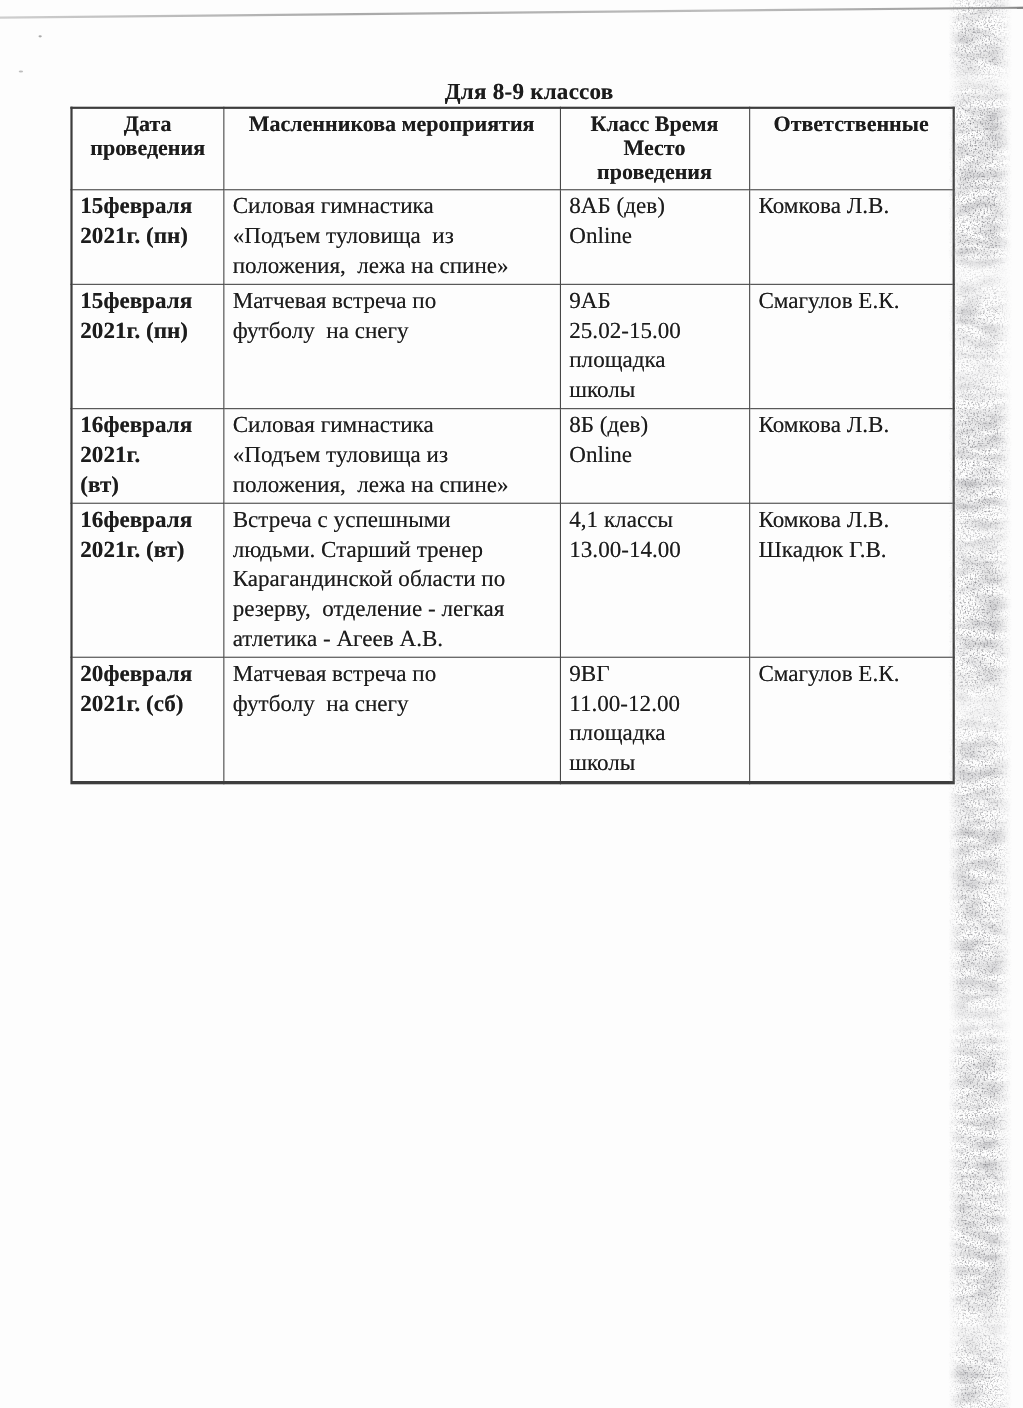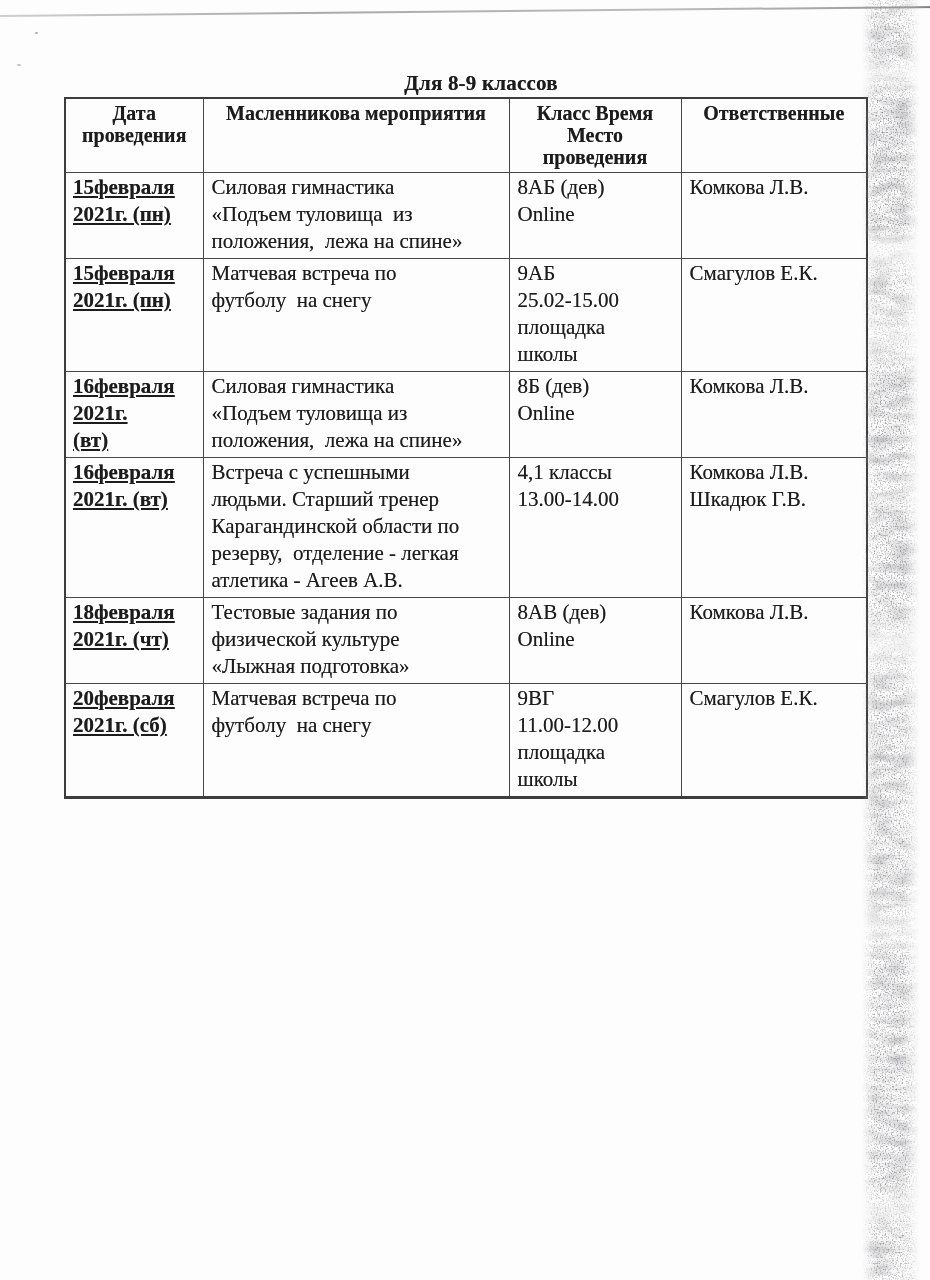--- a/index.html
+++ b/index.html
@@ -54,21 +54,21 @@
     line-height: 22px;
     padding: 3px 4px 4px 4px;
     white-space: pre-line;
   }
   .schedule td {
     font-size: 21px;
     line-height: 27px;
     padding: 1px 4px 3px 8px;
     white-space: pre-wrap;
   }
-  td.c-date { font-weight: 700; padding-left: 7px; text-decoration: underline; }
+  td.c-date { font-weight: 700; padding-left: 7px; }
 
   
   .noise-strip {
     position: absolute; top: 0; left: 862px;
     width: 58px; height: 1280px;
     -webkit-mask-image: linear-gradient(to bottom,
       rgba(0,0,0,.55) 0px,  rgba(0,0,0,.85) 25px,  rgba(0,0,0,.80) 58px,
       rgba(0,0,0,.30) 72px, rgba(0,0,0,.92) 100px, rgba(0,0,0,.90) 225px,
       rgba(0,0,0,.28) 248px,rgba(0,0,0,.75) 285px, rgba(0,0,0,.45) 338px,
       rgba(0,0,0,.92) 385px,rgba(0,0,0,.88) 455px, rgba(0,0,0,.65) 490px,
@@ -160,30 +160,20 @@
 Карагандинской области по
 резерву,  отделение - легкая
 атлетика - Агеев А.В.</td>
     <td class="c-place">4,1 классы
 13.00-14.00</td>
     <td class="c-resp">Комкова Л.В.
 Шкадюк Г.В.</td>
   </tr>
 
 
-  <tr>
-    <td class="c-date">18февраля
-2021г. (чт)</td>
-    <td class="c-event">Тестовые задания по
-физической культуре
-«Лыжная подготовка»</td>
-    <td class="c-place">8АВ (дев)
-Online</td>
-    <td class="c-resp">Комкова Л.В.</td>
-  </tr>
 
 
   <tr>
     <td class="c-date">20февраля
 2021г. (сб)</td>
     <td class="c-event">Матчевая встреча по
 футболу  на снегу</td>
     <td class="c-place">9ВГ
 11.00-12.00
 площадка

